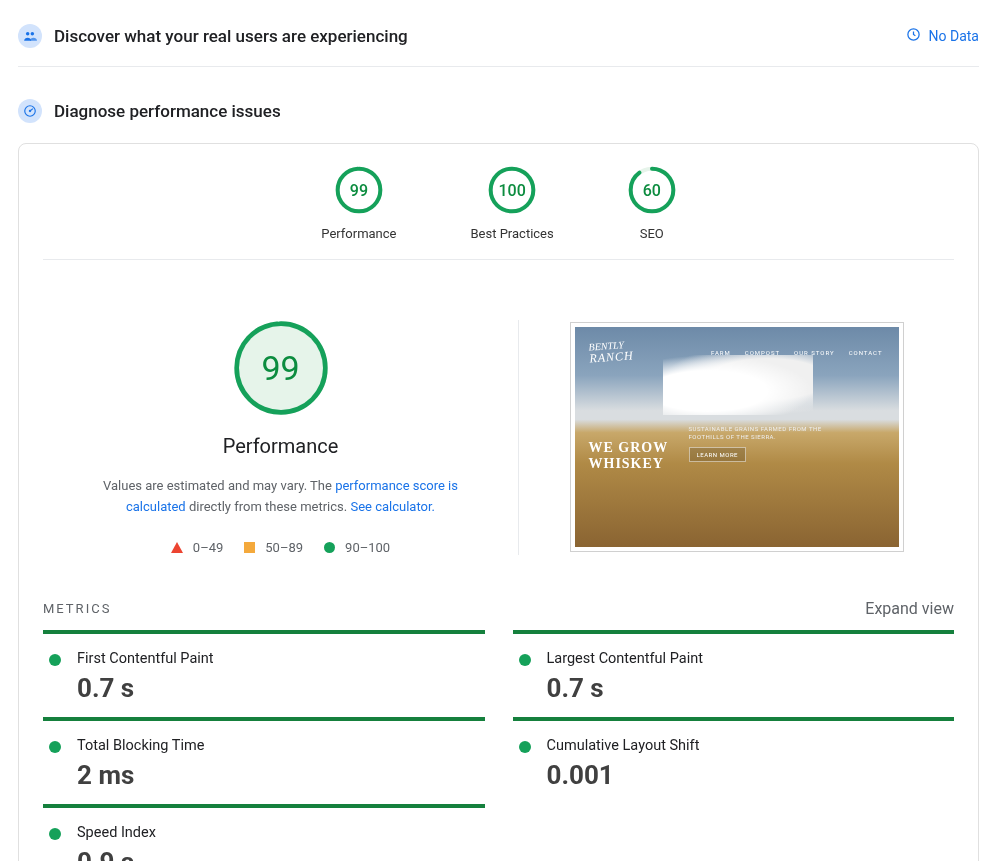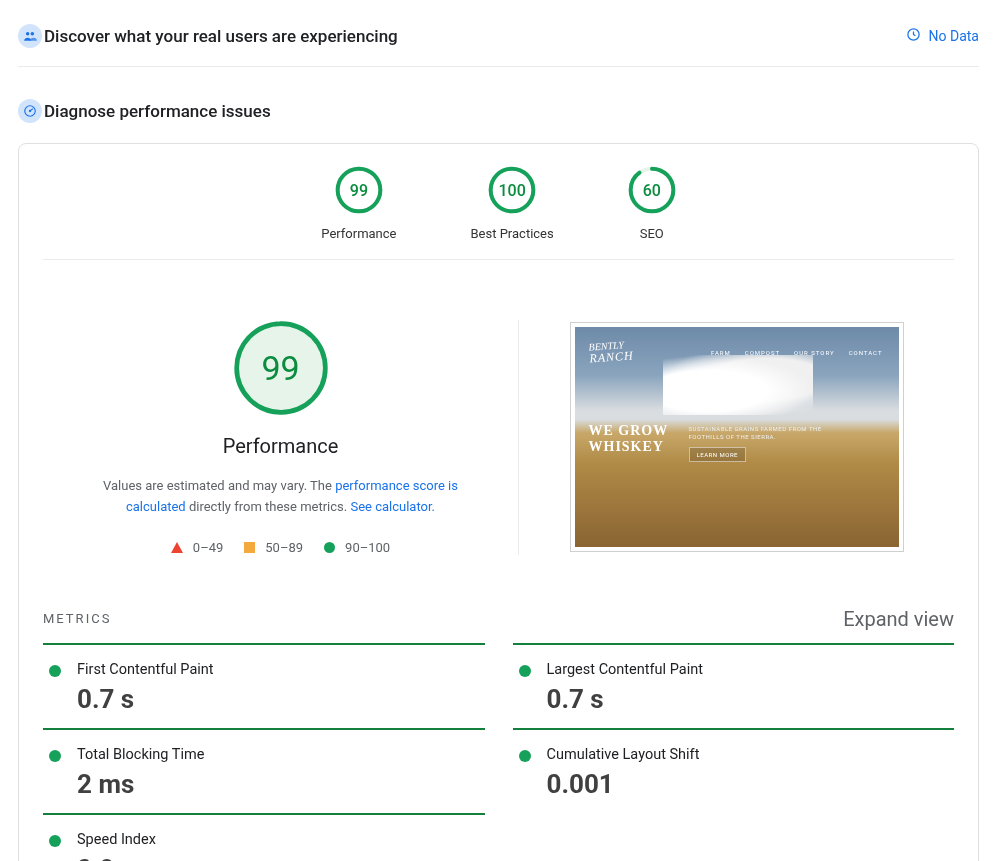--- a/index.html
+++ b/index.html
@@ -6,21 +6,21 @@
   body {
     font-family: -apple-system, BlinkMacSystemFont, "Segoe UI", Roboto, Arial, sans-serif;
     background: #fff;
     color: #202124;
     width: 997px;
     padding: 18px;
   }
   .section-header {
     display: flex;
     align-items: center;
-    gap: 2px;
+    gap: 12px;
     padding: 6px 0 18px 0;
   }
   .section-icon {
     width: 24px; height: 24px;
     border-radius: 50%;
     display: flex; align-items: center; justify-content: center;
     flex-shrink: 0;
   }
   .icon-users { background: #d2e3fc; }
   .icon-gauge { background: #d2e3fc; }
@@ -129,46 +129,46 @@
     color: #fff; font-family: Georgia, serif; font-size: 10px; font-style: italic;
     line-height: 1;
     transform: rotate(-4deg);
   }
   .sc-logo .l2 { font-size: 12px; letter-spacing: 1px; }
   .sc-nav {
     position: absolute; top: 22px; right: 16px;
     display: flex; gap: 14px; color: #fff; font-size: 6px; letter-spacing: 1px;
   }
   .sc-hero {
-    position: absolute; top: 96px; left: 14px; color: #fff;
+    position: absolute; top: 113px; left: 14px; color: #fff;
     font-family: Georgia, serif;
   }
   .sc-hero .h1 { font-size: 14px; font-weight: bold; letter-spacing: 1px; }
   .sc-sub { position: absolute; top: 98px; left: 114px; color: #eee; font-size: 6px; width: 170px; line-height: 1.3; letter-spacing: 0.5px; }
   .sc-btn {
     position: absolute; top: 120px; left: 114px;
     border: 1px solid rgba(255,255,255,0.5); background: rgba(0,0,0,0.15);
     color: #fff; font-size: 6px; padding: 3px 7px; letter-spacing: 0.5px;
   }
   .metrics-header {
     display: flex; justify-content: space-between; align-items: center;
-    padding: 0 24px; margin-top: 12px; margin-bottom: 12px;
+    padding: 0 24px; margin-top: 4px; margin-bottom: 12px;
   }
   .metrics-title {
     font-size: 13px; color: #5f6368; letter-spacing: 2px;
   }
-  .expand-link { font-size: 20px; color: #5f6368; cursor: pointer; }
+  .expand-link { font-size: 16px; color: #5f6368; cursor: pointer; }
   .metrics-grid {
     display: grid;
     grid-template-columns: 1fr 1fr;
     column-gap: 28px;
     padding: 0 24px 16px 24px;
   }
   .metric {
-    border-top: 2px solid #15803d;
+    border-top: 4px solid #15803d;
     padding: 16px 0 14px 0;
     display: grid;
     grid-template-columns: 34px 1fr;
     row-gap: 6px;
   }
   .metric-dot {
     width: 12px; height: 12px; border-radius: 50%; background: #15a15a;
     margin-top: 4px; margin-left: 6px;
   }
   .metric-name { font-size: 14.5px; color: #202124; }

